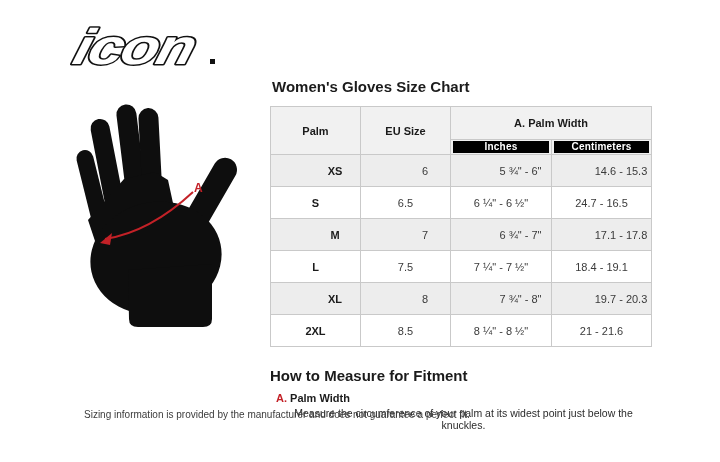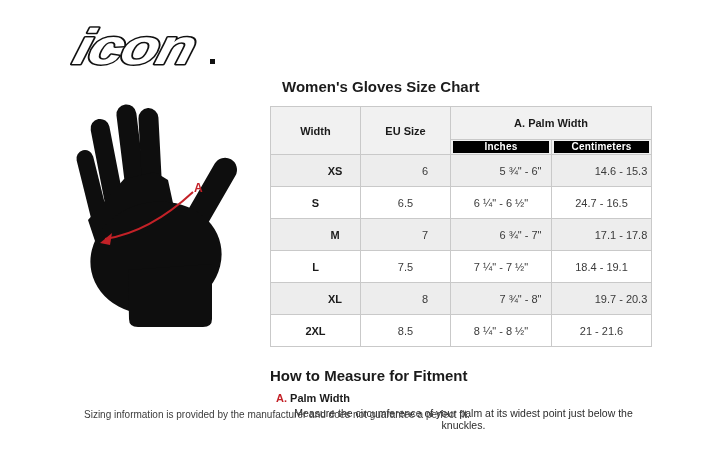--- a/index.html
+++ b/index.html
@@ -3,21 +3,21 @@
 <meta charset="utf-8">
 <style>
   html,body{margin:0;padding:0;}
   body{
     width:720px;height:462px;position:relative;background:#ffffff;
     font-family:"Liberation Sans", sans-serif;color:#1b1b1b;overflow:hidden;
   }
   .logo{position:absolute;left:62px;top:12px;}
   .glove{position:absolute;left:58px;top:92px;}
   .content{position:absolute;left:270px;top:78px;width:381px;}
-  .page-title{font-size:15px;font-weight:bold;color:#1b1b1b;margin:0 0 10px 12px;line-height:18px;}
+  .page-title{font-size:15px;font-weight:bold;color:#1b1b1b;margin:0 0 10px 2px;line-height:18px;}
   table{border-collapse:collapse;width:381px;table-layout:fixed;}
   col.c1{width:90px;}col.c2{width:90px;}col.c3{width:101px;}col.c4{width:100px;}
   th,td{border:1px solid #c9c9c9;text-align:center;vertical-align:middle;}
   th.main{background:#f1f1f1;font-size:11px;font-weight:bold;color:#1b1b1b;height:30px;}
   th.sub{background:#f1f1f1;height:14px;padding:0;}
   th.sub .bar{background:#000000;color:#ffffff;font-size:10px;font-weight:bold;
     margin:1px 2px;line-height:12px;letter-spacing:.2px;}
   tbody td{height:29px;font-size:11px;color:#3a3a3a;background:#ffffff;}
   tbody td.size{font-weight:bold;color:#1b1b1b;}
   tbody tr.stripe td{background:#ededed;padding-left:40px;}
@@ -67,21 +67,21 @@
 
   <table>
     <colgroup>
         <col class="c1">
         <col class="c2">
         <col class="c3">
         <col class="c4">
       </colgroup>
     <thead>
       <tr>
-        <th class="main" rowspan="2">Width</th>
+        <th class="main" rowspan="2">Palm</th>
         <th class="main" rowspan="2">EU Size</th>
         <th class="main" colspan="2">A. Palm Width</th>
       </tr>
       <tr>
         <th class="sub">
             <div class="bar">Inches</div>
           </th>
         <th class="sub">
             <div class="bar">Centimeters</div>
           </th>

